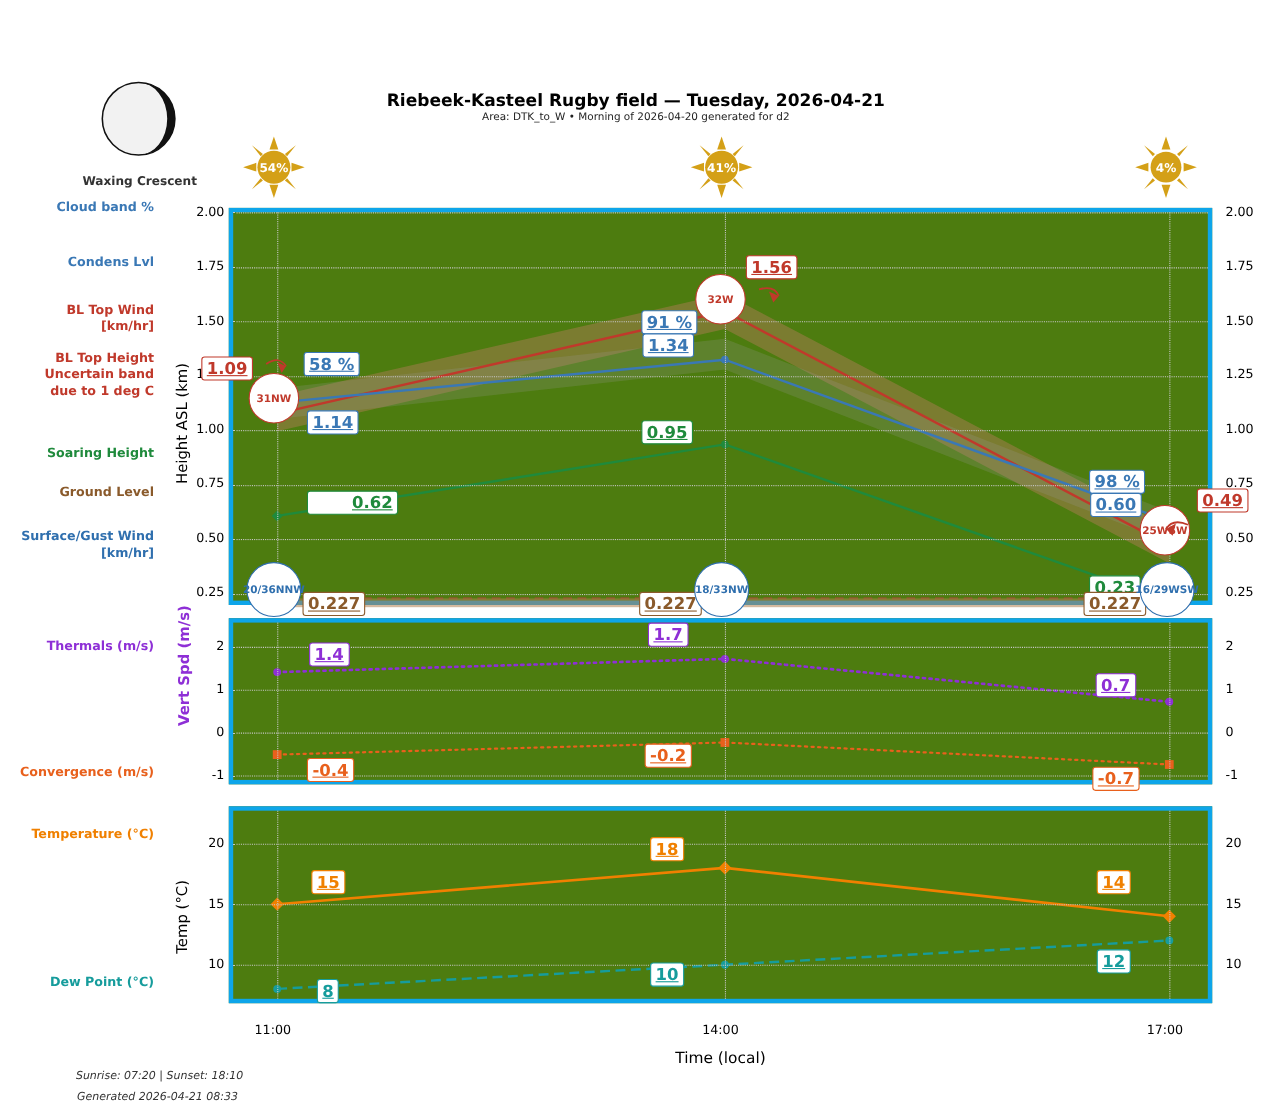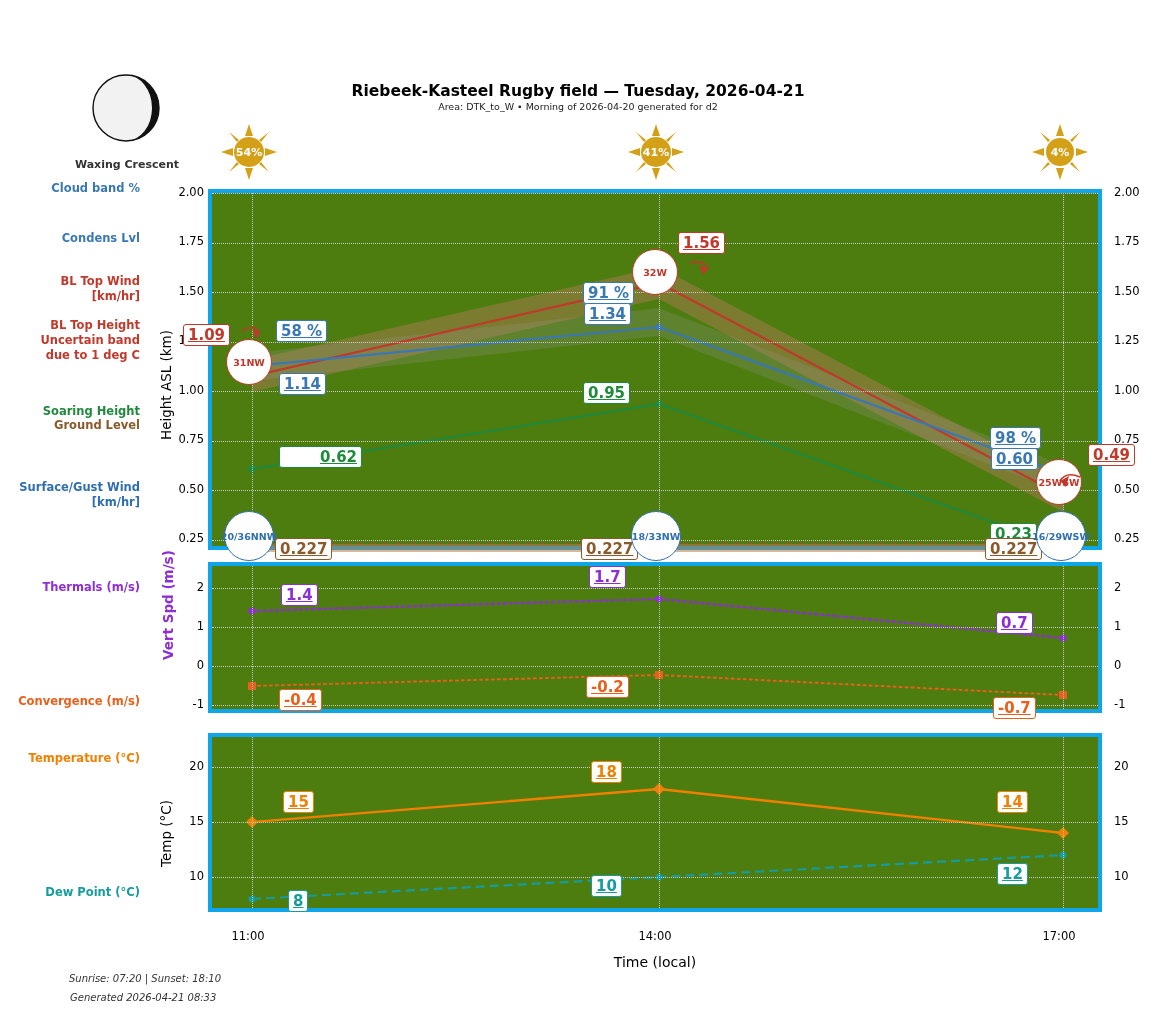--- a/index.html
+++ b/index.html
@@ -129,21 +129,21 @@
 </div>
 
 <div class="lbl abs" style="left:0;top:181px;width:140px;color:#3a78b5;">Cloud band %</div>
 <div class="lbl abs" style="left:0;top:231px;width:140px;color:#3a78b5;">Condens Lvl</div>
 <div class="lbl abs" style="left:0;top:274px;width:140px;color:#c0392b;white-space:pre-line;">BL Top Wind
 [km/hr]</div>
 <div class="lbl abs" style="left:0;top:318px;width:140px;color:#c0392b;white-space:pre-line;">BL Top Height
 Uncertain band
 due to 1 deg C</div>
 <div class="lbl abs" style="left:0;top:385px;width:140px;color:#1f8a3c;margin-top:19px;">Soaring Height</div>
-<div class="lbl abs" style="left:0;top:418px;width:140px;color:#8a5a2b;">Ground Level</div>
+<div class="lbl abs" style="left:0;top:440px;width:140px;color:#8a5a2b;">Ground Level</div>
 <div class="lbl abs" style="left:0;top:480px;width:140px;color:#2f6fae;white-space:pre-line;">Surface/Gust Wind
 [km/hr]</div>
 <div class="lbl abs" style="left:0;top:580px;width:140px;color:#8e2fd6;">Thermals (m/s)</div>
 <div class="lbl abs" style="left:0;top:694px;width:140px;color:#e8601c;">Convergence (m/s)</div>
 <div class="lbl abs" style="left:0;top:751px;width:140px;color:#f08000;">Temperature (°C)</div>
 <div class="lbl abs" style="left:0;top:885px;width:140px;color:#169c9c;">Dew Point (°C)</div>
 
 <div class="panel abs" id="panel1">
   
   <div class="gridline" style="top:0px;"></div>

